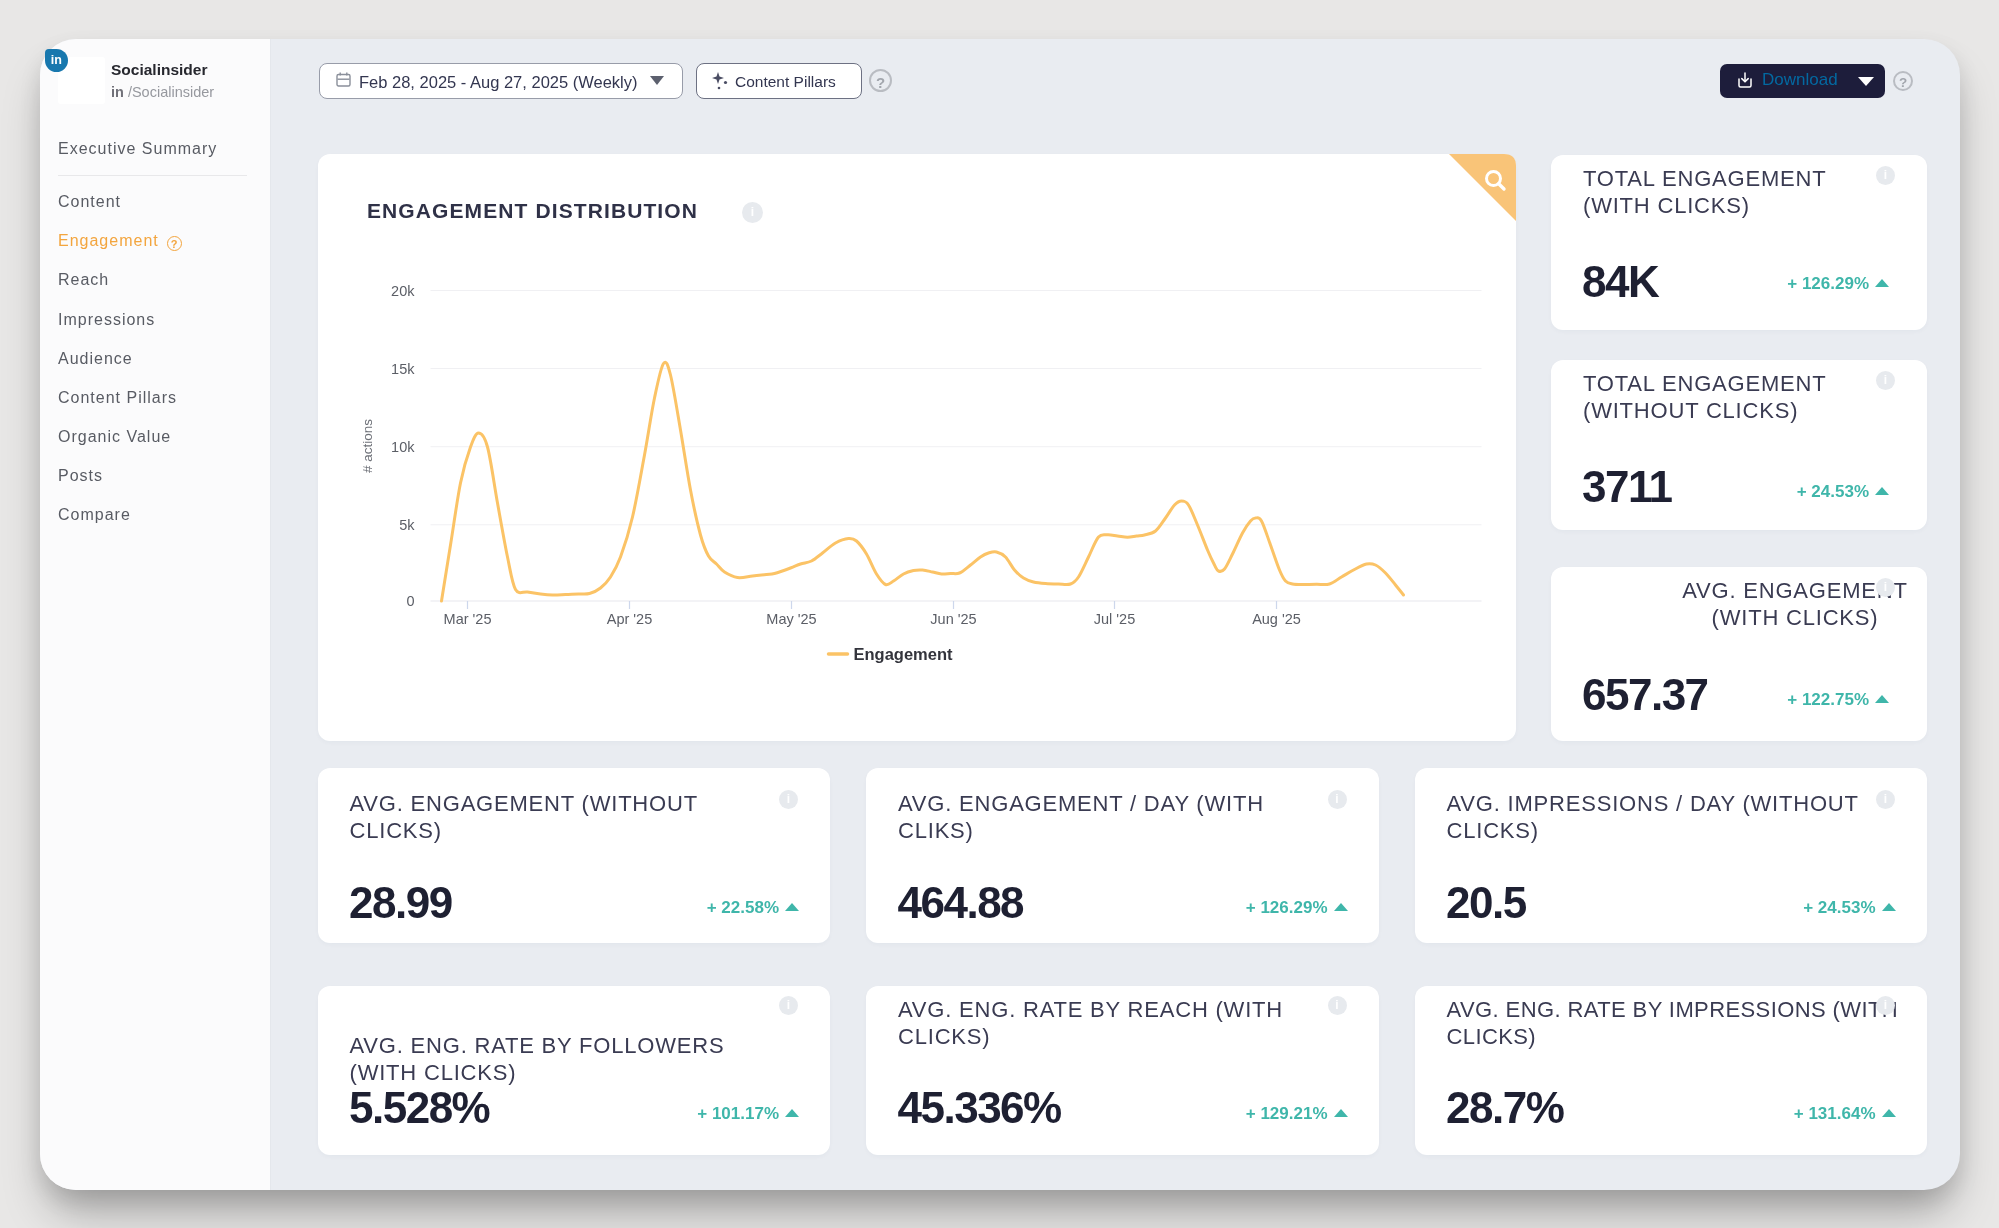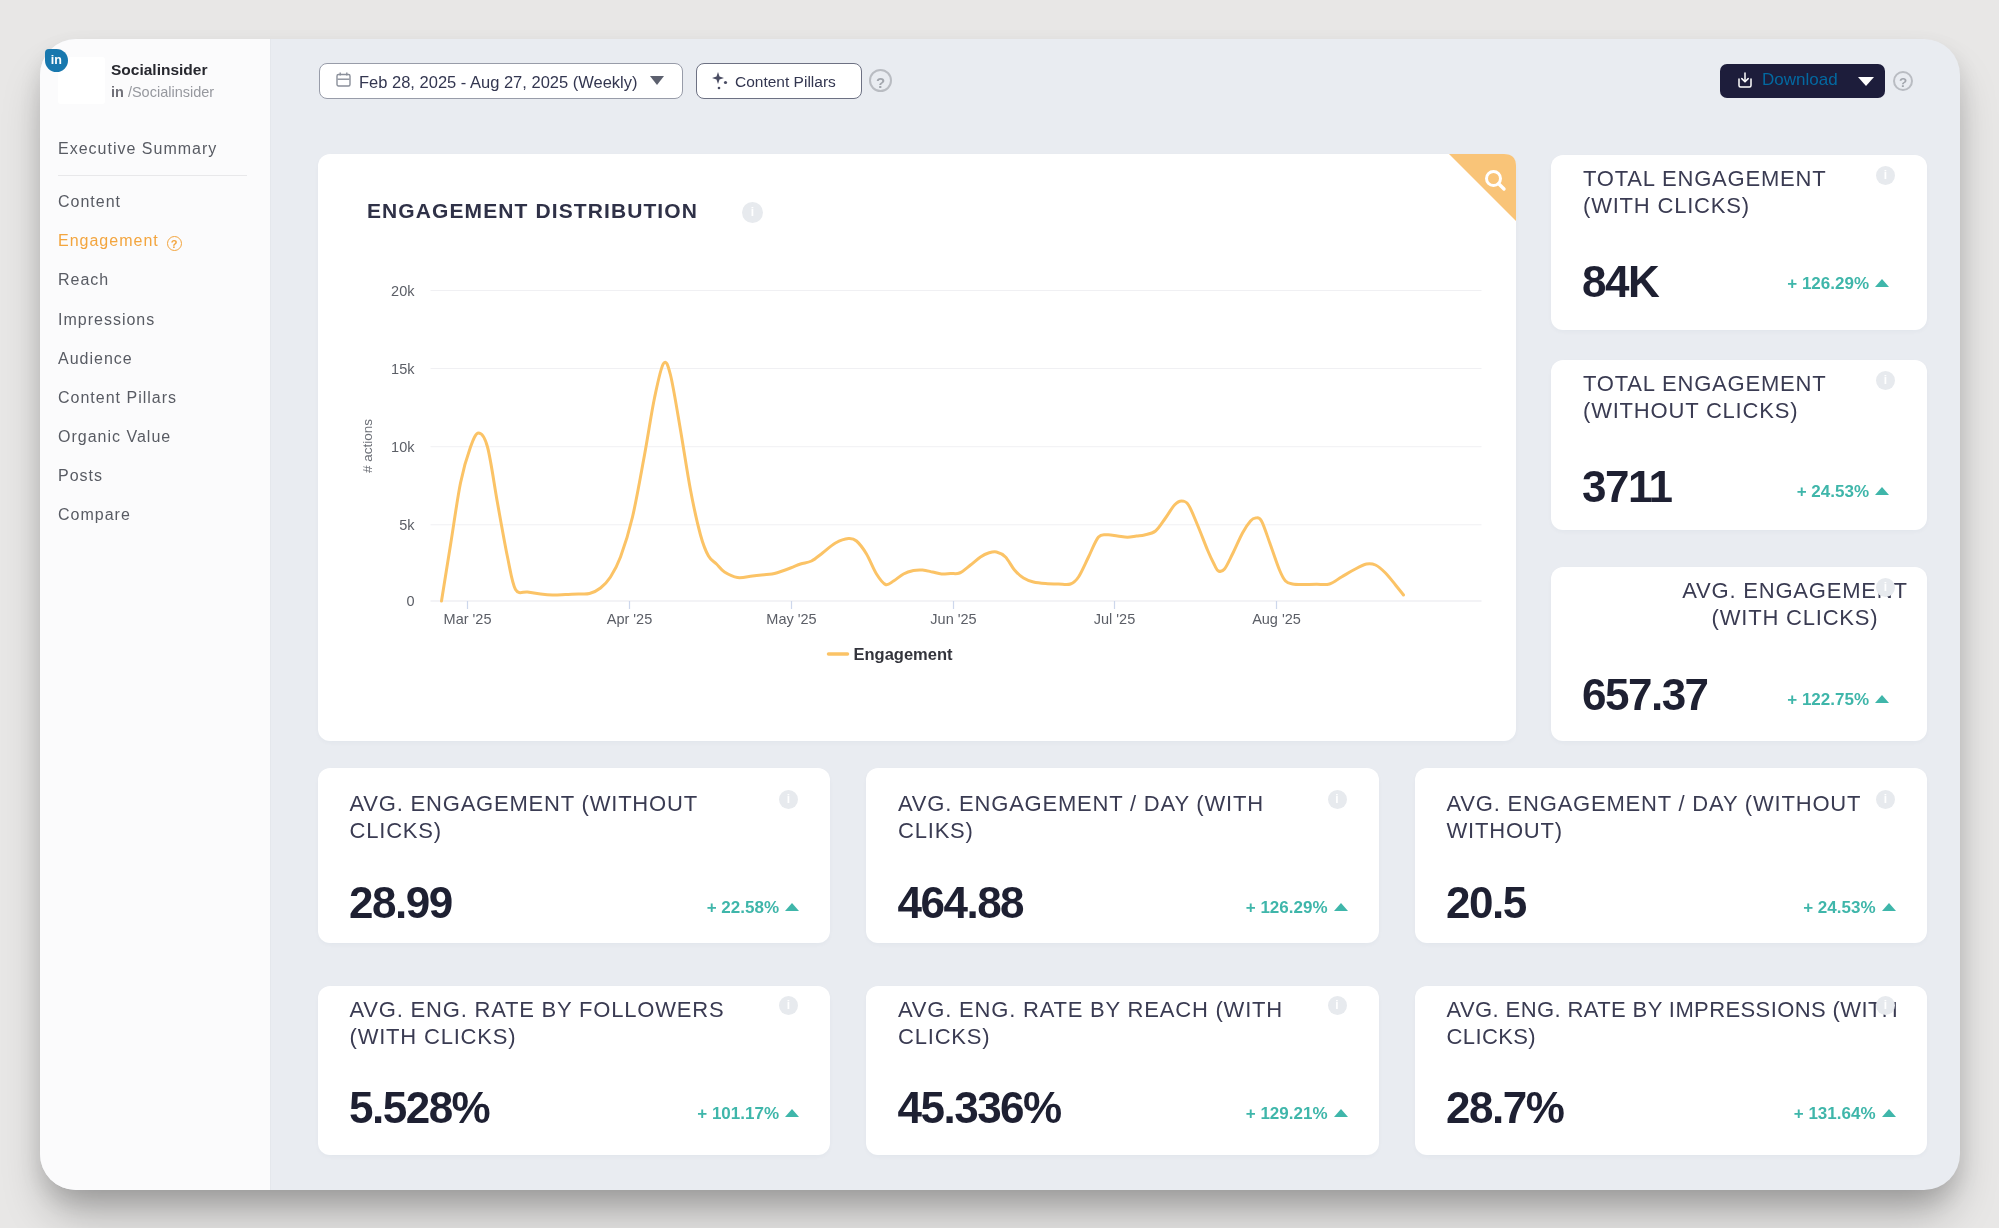--- a/index.html
+++ b/index.html
@@ -136,27 +136,27 @@
 <div class="bignum" style="left:349px;top:878px;">28.99</div>
 <div class="pct" style="right:1200px;top:897.5px;">+ 22.58%<span class="tri"></span></div>
 
 <div class="card" style="left:866px;top:768px;width:512.5px;height:175px;"></div>
 <div class="stitle" style="left:898px;top:790px;width:420px;">AVG. ENGAGEMENT / DAY (WITH CLIKS)</div>
 <div class="info" style="left:1327.5px;top:790px;">i</div>
 <div class="bignum" style="left:897.5px;top:878px;">464.88</div>
 <div class="pct" style="right:651.5px;top:897.5px;">+ 126.29%<span class="tri"></span></div>
 
 <div class="card" style="left:1414.5px;top:768px;width:512.5px;height:175px;"></div>
-<div class="stitle" style="left:1446.5px;top:790px;width:440px;">AVG. ENGAGEMENT / DAY (WITHOUT WITHOUT)</div>
+<div class="stitle" style="left:1446.5px;top:790px;width:440px;">AVG. IMPRESSIONS / DAY (WITHOUT CLICKS)</div>
 <div class="info" style="left:1876px;top:790px;">i</div>
 <div class="bignum" style="left:1446px;top:878px;">20.5</div>
 <div class="pct" style="right:103.5px;top:897.5px;">+ 24.53%<span class="tri"></span></div>
 
 <div class="card" style="left:317.5px;top:986px;width:512.5px;height:169px;"></div>
-<div class="stitle" style="left:349.5px;top:996px;width:440px;">AVG. ENG. RATE BY FOLLOWERS (WITH CLICKS)</div>
+<div class="stitle" style="left:349.5px;top:1032px;width:440px;">AVG. ENG. RATE BY FOLLOWERS (WITH CLICKS)</div>
 <div class="info" style="left:779px;top:996px;">i</div>
 <div class="bignum" style="left:349px;top:1083px;">5.528%</div>
 <div class="pct" style="right:1200px;top:1103.5px;">+ 101.17%<span class="tri"></span></div>
 
 <div class="card" style="left:866px;top:986px;width:512.5px;height:169px;"></div>
 <div class="stitle" style="left:898px;top:996px;width:440px;">AVG. ENG. RATE BY REACH (WITH CLICKS)</div>
 <div class="info" style="left:1327.5px;top:996px;">i</div>
 <div class="bignum" style="left:897.5px;top:1083px;">45.336%</div>
 <div class="pct" style="right:651.5px;top:1103.5px;">+ 129.21%<span class="tri"></span></div>
 

